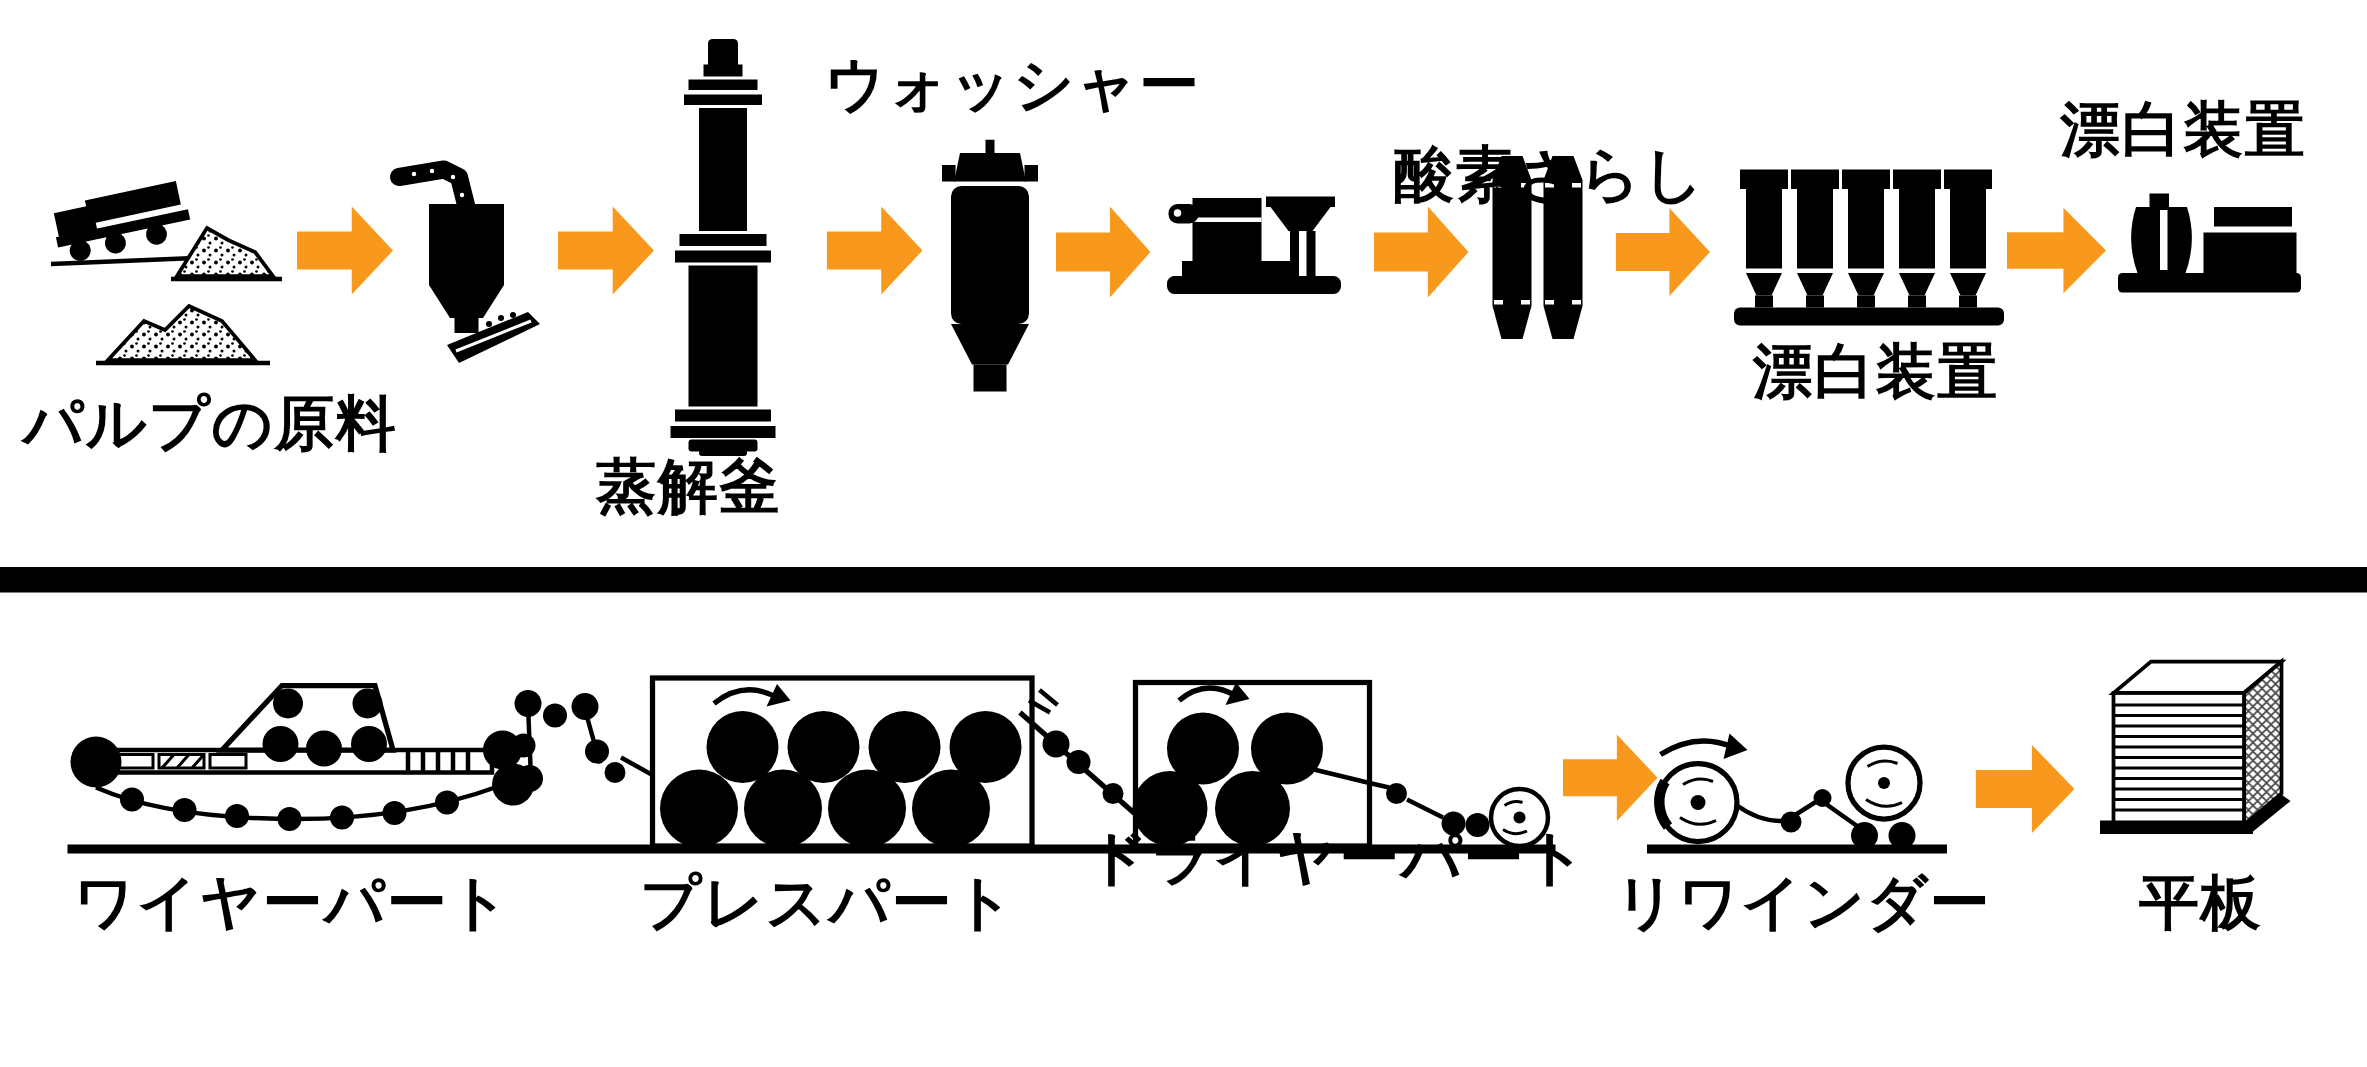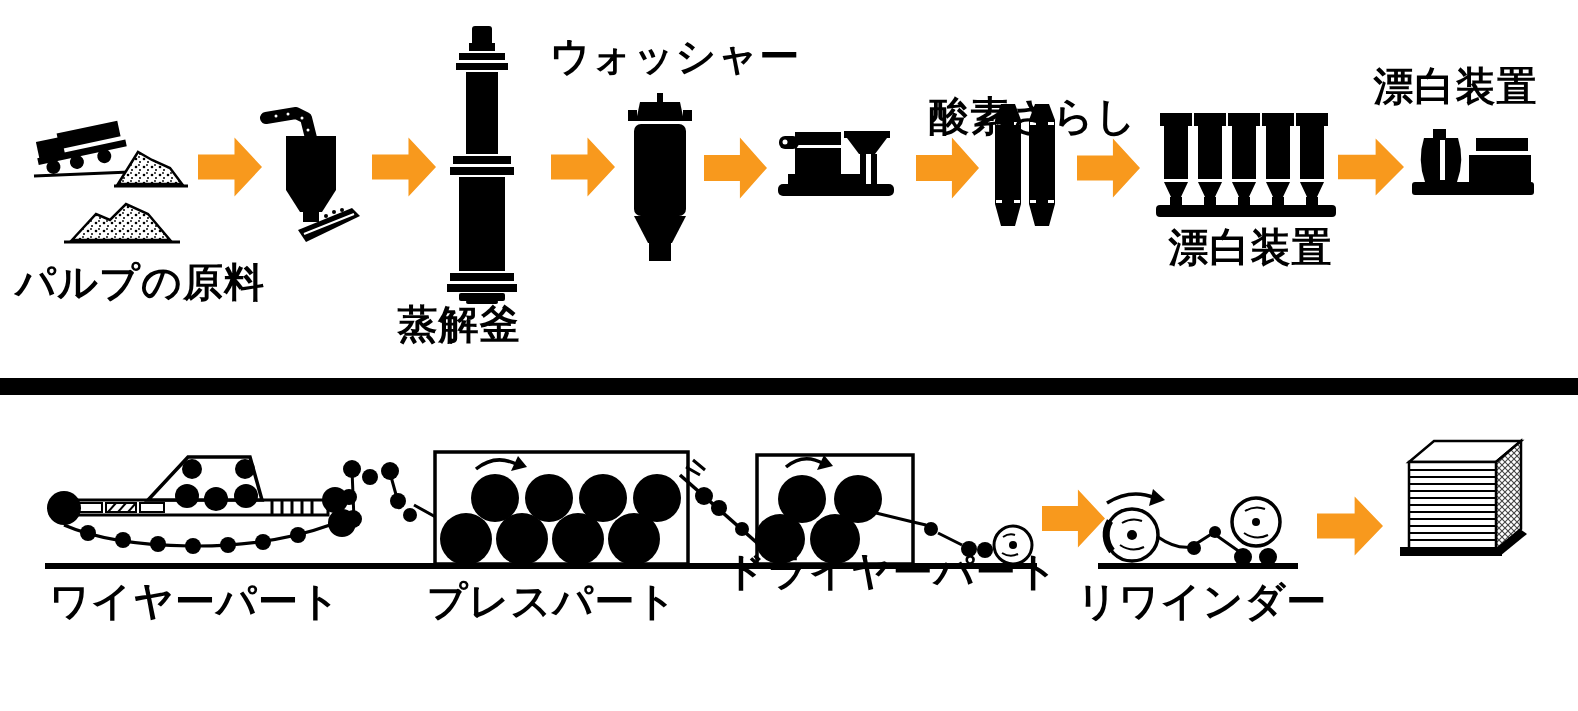--- a/index.html
+++ b/index.html
@@ -316,14 +316,15 @@
         <path d="M0,0 L6,6 M6,0 L0,6" stroke="#444" stroke-width="1.1"></path>
       </pattern>
     </defs>
     <polygon points="24,36 111,36 136,15 49,15" fill="#fff" stroke="#000" stroke-width="2.5"></polygon>
     <polygon points="111,36 136,15 136,103 111,124" fill="url(#check-pat)" stroke="#000" stroke-width="2.5"></polygon>
     <rect x="24" y="36" width="87" height="88" fill="#fff" stroke="#000" stroke-width="2.5"></rect>
     <path d="M24,44 H111 M24,51 H111 M24,58 H111 M24,65 H111 M24,72 H111 M24,79 H111 M24,86 H111 M24,93 H111 M24,100 H111 M24,107 H111 M24,114 H111" stroke="#000" stroke-width="2" fill="none"></path>
     <rect x="15" y="121" width="102" height="9"></rect>
     <polygon points="115,130 142,108 135,103 108,125"></polygon>
   </svg>
+  <div class="lbl" style="left:1397px; top:581px; width:140px;">平板</div>
 
 </div>
 
 </body></html>

